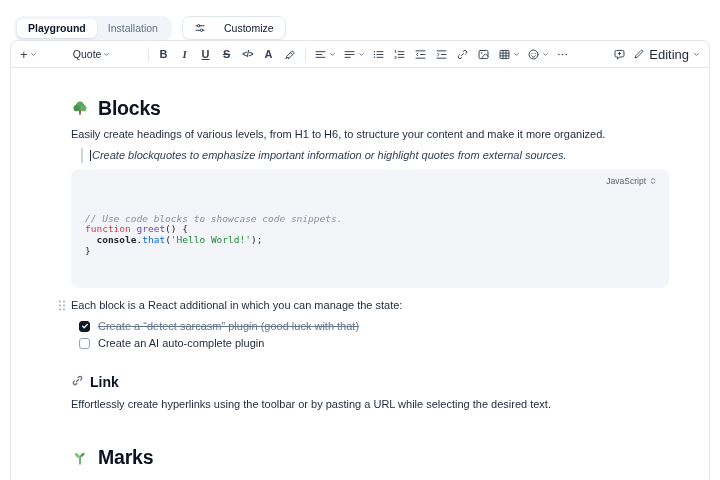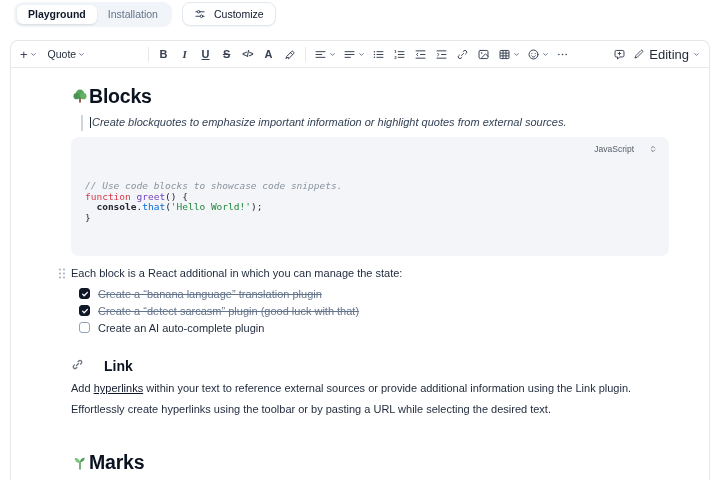--- a/index.html
+++ b/index.html
@@ -1,59 +1,59 @@
 <!DOCTYPE html>
 <html><head>
 <meta charset="utf-8">
 <style>
   html,body{margin:0;padding:0}
   body{width:720px;height:480px;position:relative;overflow:hidden;background:#fff;
        font-family:"Liberation Sans",sans-serif;color:#1e293b;}
   
-  .topbar{display:flex;align-items:center;padding:2px 14px 7px 14px;gap:10px}
+  .topbar{display:flex;align-items:center;padding:16px 14px 7px 14px;gap:10px}
   .segmented{display:inline-flex;background:#f1f5f9;border-radius:9px;padding:3px}
   .tab{border:0;background:transparent;font-family:inherit;font-size:10.5px;font-weight:400;
        color:#64748b;padding:4px 11px;border-radius:6px;cursor:pointer;line-height:1}
   .tab.active{background:#fff;color:#0f172a;font-weight:600;box-shadow:0 1px 2px rgba(15,23,42,.12)}
-  .customize{display:inline-flex;align-items:flex-start;gap:8px;background:#fff;border:1px solid #e2e8f0;
+  .customize{display:inline-flex;align-items:flex-start;gap:18px;background:#fff;border:1px solid #e2e8f0;
        border-radius:8px;padding:5px 11px;font-family:inherit;font-size:10.5px;font-weight:500;
        color:#0f172a;cursor:pointer;box-shadow:0 1px 1px rgba(15,23,42,.04)}
   
   .frame{position:absolute;left:10px;right:10px;top:40px;bottom:-10px;background:#fff;
          border:1px solid #e5e7eb;border-bottom:none;border-radius:8px 8px 0 0;overflow:hidden}
   
   .toolbar{display:flex;align-items:center;gap:1px;padding:3px 6px;border-bottom:1px solid #e7e9ee}
   .tb{display:inline-flex;align-items:center;justify-content:center;gap:2px;height:20px;min-width:20px;
       padding:0 3px;border:0;background:transparent;border-radius:4px;color:#374151;
       font-family:inherit;font-size:11px;font-weight:700;cursor:pointer;line-height:1}
-  .tb.wide{min-width:102px;justify-content:flex-start;padding:0 7px;font-weight:400;
+  .tb.wide{min-width:102px;justify-content:center;padding:0 7px;font-weight:400;
       font-size:10.5px;color:#1f2937}
   .sep{width:1px;height:15px;background:#e5e7eb;margin:0 4px;flex:none}
   .spacer{flex:1}
   .gi{font-style:italic;font-family:"Liberation Serif",serif}
   .gu{text-decoration:underline}
   .gs{text-decoration:line-through}
   .gc{font-size:8.5px;letter-spacing:-.5px}
   .mode-label{font-weight:400;font-size:13px;color:#1f2937;margin:0 2px}
   svg{display:block}
   
   .content{padding:9px 40px 20px 60px;font-size:11px}
-  h1{display:flex;align-items:center;gap:0;font-size:19.5px;font-weight:800;color:#0b1220;
-     margin:8px 0 7px;letter-spacing:-.2px}
+  h1{display:flex;align-items:center;gap:9px;font-size:19.5px;font-weight:800;color:#0b1220;
+     margin:20px 0 7px;letter-spacing:-.2px}
   h1.marks-h{margin-top:34px}
-  h2{display:flex;align-items:flex-start;gap:20px;font-size:14px;font-weight:800;color:#0b1220;margin:22px 0 7px}
+  h2{display:flex;align-items:flex-start;gap:6px;font-size:14px;font-weight:800;color:#0b1220;margin:22px 0 7px}
   p{margin:0 0 5px;line-height:15.5px}
   .quote{margin:0 0 6px 10px;border-left:2px solid #d1d5db;padding:0 0 0 7px;color:#334155;
          font-style:italic;line-height:15.5px}
   .caret{display:inline-block;width:1px;height:11px;background:#1f2937;margin-right:1px;vertical-align:-2px}
   
   .codeblock{position:relative;background:#f3f5f9;border-radius:8px;padding:13px 14px 11px;
       margin:3px 0 10px;font-family:"DejaVu Sans Mono",monospace;font-size:9.5px;line-height:10.6px;
       color:#24292f;white-space:pre}
-  .lang{position:absolute;top:5px;right:8px;display:flex;align-items:center;gap:15px;
+  .lang{position:absolute;top:5px;right:8px;display:flex;align-items:center;gap:3px;
       font-family:"Liberation Sans",sans-serif;font-size:8.5px;color:#57606a;cursor:pointer;
       background:transparent;border:0;padding:2px 4px;border-radius:4px}
   .tok-comment{color:#8b949e;font-style:italic}
   .tok-keyword{color:#d73a49}
   .tok-func{color:#6f42c1}
   .tok-console{color:#24292f;font-weight:700}
   .tok-prop{color:#0969da}
   .tok-string{color:#22863a}
   
   .state-line{position:relative;margin:3px 0 4px}
@@ -233,20 +233,21 @@
     <h1>
       <svg width="18" height="18" viewBox="0 0 18 18">
         <circle cx="9" cy="6" r="4.4" fill="#58a65c"></circle>
           <circle cx="5.6" cy="8.2" r="3.1" fill="#4b9450"></circle>
           <circle cx="12.4" cy="8.2" r="3.1" fill="#62b266"></circle>
           <rect x="8.1" y="9.5" width="1.8" height="5.2" rx=".6" fill="#8a5a44"></rect>
       </svg>
       <span>Blocks</span>
     </h1>
 
+    <p><span>Easily create headings of various levels, from H1 to H6, to structure your content and make it more organized.</span></p>
 
     <div class="quote"><span class="caret"></span><span><span>Create blockquotes to emphasize important information or highlight quotes from external sources.</span></span></div>
 
     <div class="codeblock">
       <button class="lang">
         <span>JavaScript</span>
         <svg width="8" height="8" viewBox="0 0 12 12" fill="none" stroke="#57606a" stroke-width="1.2" stroke-linecap="round" stroke-linejoin="round">
             <path d="M3.5 4.5L6 2l2.5 2.5M3.5 7.5L6 10l2.5-2.5"></path>
           </svg>
       </button>
@@ -264,28 +265,20 @@
             <circle cx="3" cy="6.5" r=".9" fill="#9ca3af"></circle>
             <circle cx="7" cy="6.5" r=".9" fill="#9ca3af"></circle>
             <circle cx="3" cy="10.5" r=".9" fill="#9ca3af"></circle>
             <circle cx="7" cy="10.5" r=".9" fill="#9ca3af"></circle>
           </svg>
       </span>
       <span><span>Each block is a React additional in which you can manage the state:</span></span>
     </p>
 
     <div class="checklist">
-      <div class="check-row done">
-        <span class="checkbox checked">
-          <svg class="ck" width="8" height="8" viewBox="0 0 10 10" fill="none" stroke="#fff" stroke-width="1.6" stroke-linecap="round" stroke-linejoin="round">
-              <path d="M2 5.2l2 2 4-4.2"></path>
-            </svg>
-        </span>
-        <span class="ck-label"><span>Create a “banana language” translation plugin</span></span>
-      </div>
       <div class="check-row done">
         <span class="checkbox checked">
           <svg class="ck" width="8" height="8" viewBox="0 0 10 10" fill="none" stroke="#fff" stroke-width="1.6" stroke-linecap="round" stroke-linejoin="round">
               <path d="M2 5.2l2 2 4-4.2"></path>
             </svg>
         </span>
         <span class="ck-label"><span>Create a “detect sarcasm” plugin (good luck with that)</span></span>
       </div>
       <div class="check-row">
         <span class="checkbox">
@@ -296,21 +289,20 @@
         <span class="ck-label"><span>Create an AI auto-complete plugin</span></span>
       </div>
     </div>
 
     <h2>
       <svg width="13" height="13" viewBox="0 0 16 16" fill="none" stroke="#6b7280" stroke-width="1.6" stroke-linecap="round" stroke-linejoin="round">
         <path d="M6.8 9.2l2.4-2.4M8.8 4.4l.8-.8a2.1 2.1 0 013 3l-.8.8M7.2 11.6l-.8.8a2.1 2.1 0 01-3-3l.8-.8"></path>
       </svg>
       <span>Link</span>
     </h2>
-    <p><span>Add </span><span class="link">hyperlinks</span><span> within your text to reference external sources or provide additional information using the Link plugin.</span></p>
     <p><span>Effortlessly create hyperlinks using the toolbar or by pasting a URL while selecting the desired text.</span></p>
 
     <h1 class="marks-h">
       <svg width="18" height="18" viewBox="0 0 18 18">
         <path d="M9 15c0-4 0-5.5 0-7" stroke="#3f8f46" stroke-width="1.4" fill="none" stroke-linecap="round"></path>
         <path d="M9 9C9 5.8 6.8 4 3.8 4c0 3.2 2.2 5 5.2 5z" fill="#7cc57f"></path>
         <path d="M9 8.2c0-2.7 1.9-4.4 4.7-4.4 0 2.7-1.9 4.4-4.7 4.4z" fill="#4e9e53"></path>
       </svg>
       <span>Marks</span>
     </h1>

